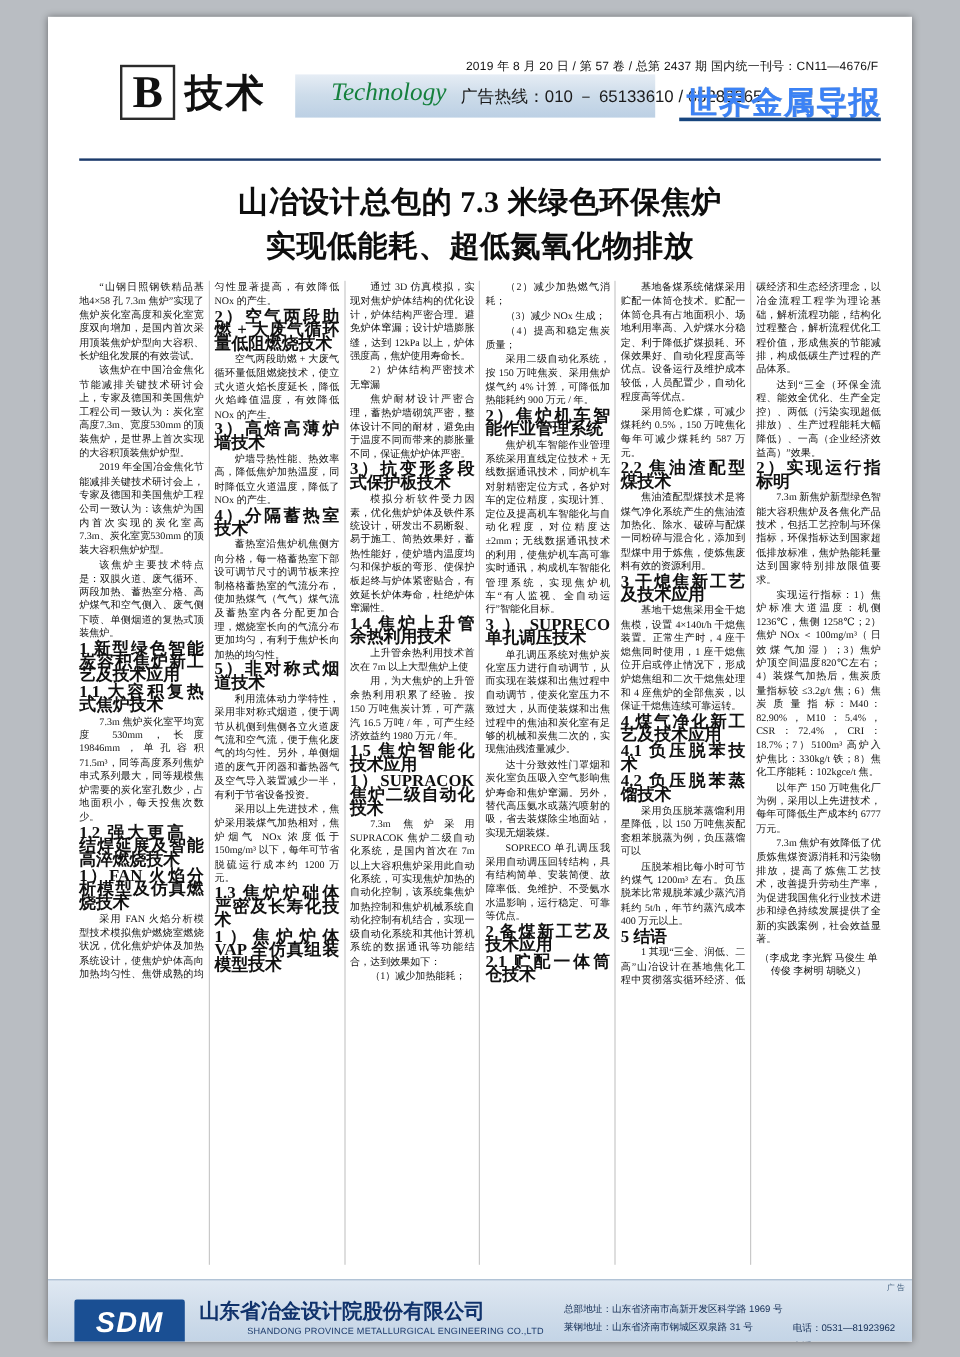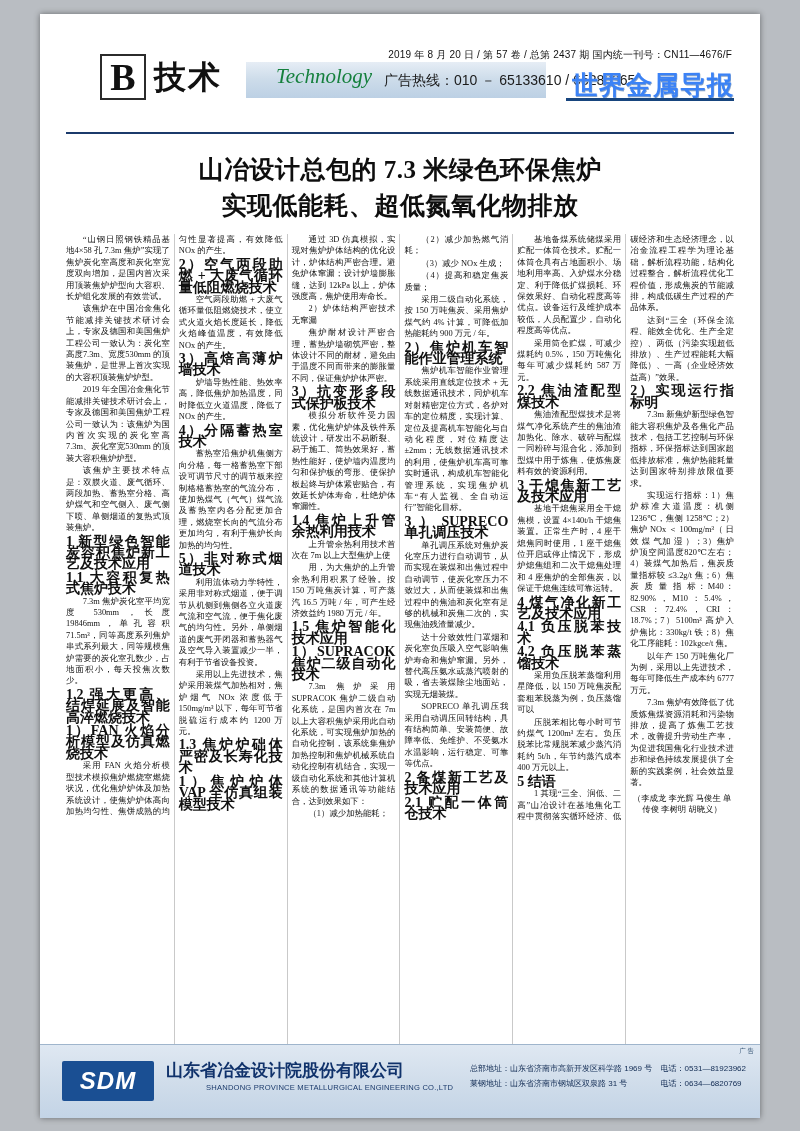--- a/index.html
+++ b/index.html
@@ -121,21 +121,21 @@
     font-weight: bold;
     text-indent: 0;
   }
   .cols p.sign { text-indent: 0; text-align: center; margin-top: 4px; }
 
   
   .footer {
     position: absolute;
     left: 0; bottom: 0;
     width: 100%;
-    height: 74px;
+    height: 52px;
     background: linear-gradient(180deg,#dfe8f2 0%, #cfdcea 55%, #c3d4e6 100%);
     border-top: 1px solid #9fb5cc;
   }
   .fsdm {
     position: absolute; left: 22px; top: 16px;
     width: 92px; height: 40px;
     background: #1a4f93;
     color: #fff;
     font-family: "Liberation Sans", sans-serif;
     font-weight: bold;
@@ -162,21 +162,21 @@
     padding-left: 40px;
   }
   .faddr {
     position: absolute; left: 430px; top: 16px;
     font-family: "Liberation Sans", sans-serif;
     font-size: 8px;
     line-height: 15px;
     color: #102a52;
   }
   .ftel {
-    position: absolute; right: 14px; top: 16px;
+    position: absolute; right: 14px; top: 32px;
     font-family: "Liberation Sans", sans-serif;
     font-size: 8px;
     line-height: 15px;
     color: #102a52;
     text-align: left;
   }
   .fadmark {
     position: absolute; right: 6px; top: 2px;
     font-family: "Liberation Sans", sans-serif;
     font-size: 6.5px;

